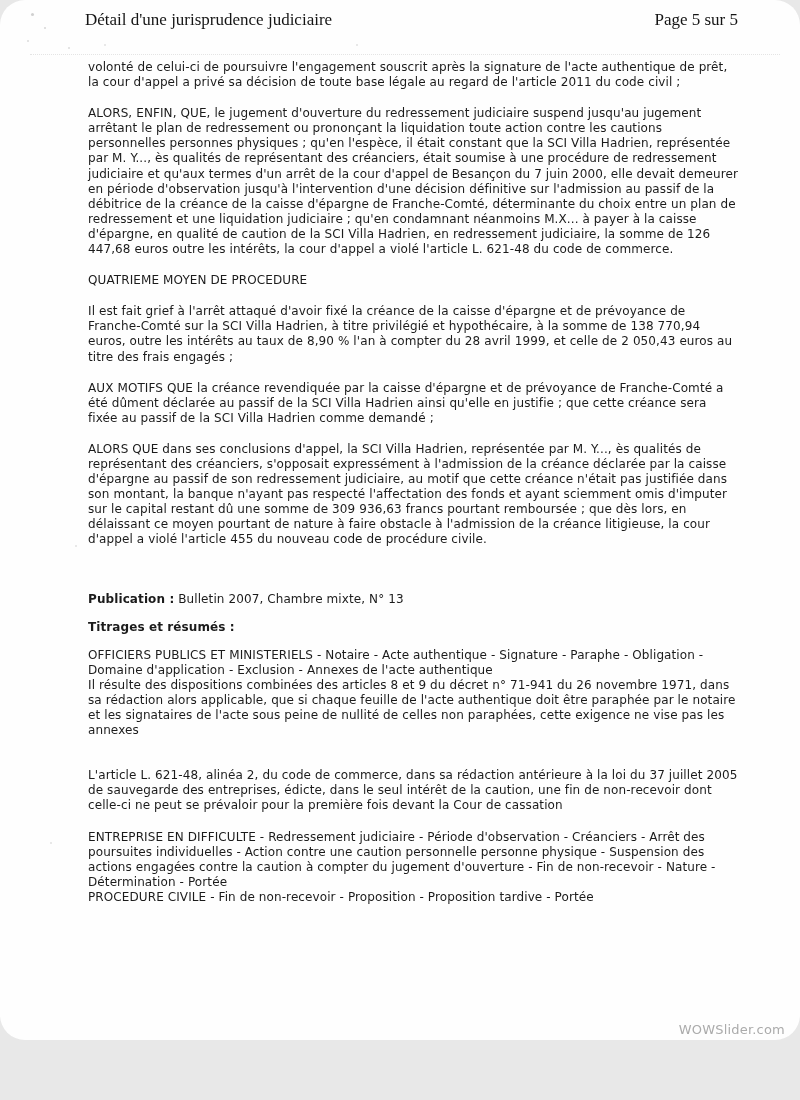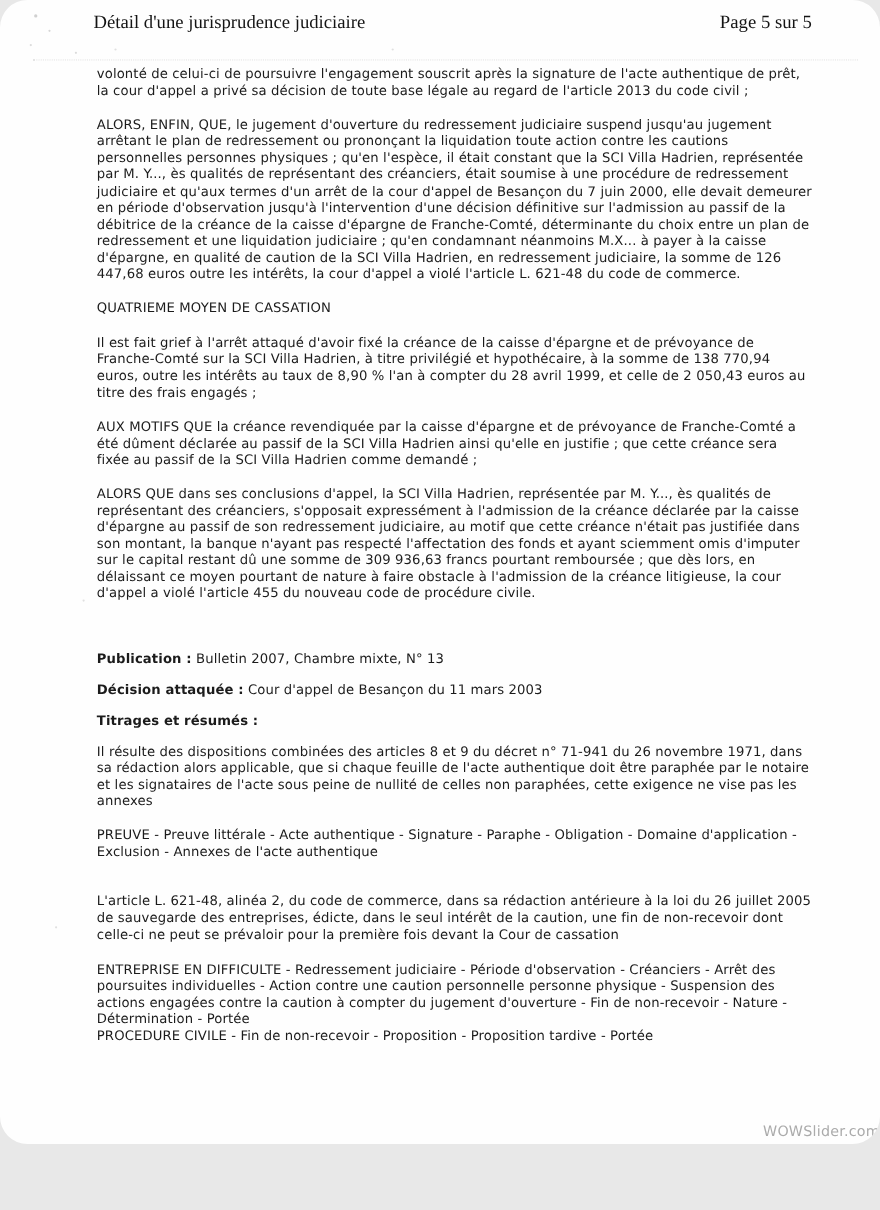--- a/index.html
+++ b/index.html
@@ -25,21 +25,21 @@
     font-size:12px;line-height:15.1px;letter-spacing:.1px;
   }
   .para{margin:0 0 16px 0;}
   .section-heading{margin:1px 0 16px 0;}
   .meta-line{margin:0 0 13px 0;}
   .meta-first{margin-top:44px;}
   .bold{font-weight:bold;}
   .titrage-block{margin:0 0 16px 0;}
   .gap-before{margin-top:30px;}
   .watermark{
-    position:absolute;right:0;bottom:3px;
+    position:absolute;right:15px;bottom:3px;
     font-size:13px;color:#ababab;letter-spacing:.2px;
     font-family:"DejaVu Sans",sans-serif;
   }
   
   .speck{position:absolute;background:#9a9a9a;border-radius:50%;}
   .scanline-top{
     position:absolute;top:54px;left:30px;right:20px;height:0;
     border-top:1px dotted #cfcfcf;opacity:.55;
   }
   .scanline-bottom{
@@ -65,54 +65,48 @@
   <div class="speck" style="left:50px;top:842px;width:2px;height:2px;opacity:.3"></div>
   <div class="speck" style="left:120px;top:1050px;width:2px;height:2px;opacity:.35"></div>
 
   <div class="print-hdr">
     <span>Détail d'une jurisprudence judiciaire</span>
     <span>Page 5 sur 5</span>
   </div>
 
   <div class="content">
 
-    <p class="para">volonté de celui-ci de poursuivre l'engagement souscrit après la signature de l'acte authentique de prêt, la cour d'appel a privé sa décision de toute base légale au regard de l'article 2013 du code civil ;</p>
+    <p class="para">volonté de celui-ci de poursuivre l'engagement souscrit après la signature de l'acte authentique de prêt, la cour d'appel a privé sa décision de toute base légale au regard de l'article 2011 du code civil ;</p>
 
     <p class="para">ALORS, ENFIN, QUE, le jugement d'ouverture du redressement judiciaire suspend jusqu'au jugement arrêtant le plan de redressement ou prononçant la liquidation toute action contre les cautions personnelles personnes physiques ; qu'en l'espèce, il était constant que la SCI Villa Hadrien, représentée par M. Y..., ès qualités de représentant des créanciers, était soumise à une procédure de redressement judiciaire et qu'aux termes d'un arrêt de la cour d'appel de Besançon du 7 juin 2000, elle devait demeurer en période d'observation jusqu'à l'intervention d'une décision définitive sur l'admission au passif de la débitrice de la créance de la caisse d'épargne de Franche-Comté, déterminante du choix entre un plan de redressement et une liquidation judiciaire ; qu'en condamnant néanmoins M.X... à payer à la caisse d'épargne, en qualité de caution de la SCI Villa Hadrien, en redressement judiciaire, la somme de 126 447,68 euros outre les intérêts, la cour d'appel a violé l'article L. 621-48 du code de commerce.</p>
 
-    <p class="para section-heading">QUATRIEME MOYEN DE CASSATION</p>
+    <p class="para section-heading">QUATRIEME MOYEN DE PROCEDURE</p>
 
     <p class="para">Il est fait grief à l'arrêt attaqué d'avoir fixé la créance de la caisse d'épargne et de prévoyance de Franche-Comté sur la SCI Villa Hadrien, à titre privilégié et hypothécaire, à la somme de 138 770,94 euros, outre les intérêts au taux de 8,90 % l'an à compter du 28 avril 1999, et celle de 2 050,43 euros au titre des frais engagés ;</p>
 
     <p class="para">AUX MOTIFS QUE la créance revendiquée par la caisse d'épargne et de prévoyance de Franche-Comté a été dûment déclarée au passif de la SCI Villa Hadrien ainsi qu'elle en justifie ; que cette créance sera fixée au passif de la SCI Villa Hadrien comme demandé ;</p>
 
     <p class="para">ALORS QUE dans ses conclusions d'appel, la SCI Villa Hadrien, représentée par M. Y..., ès qualités de représentant des créanciers, s'opposait expressément à l'admission de la créance déclarée par la caisse d'épargne au passif de son redressement judiciaire, au motif que cette créance n'était pas justifiée dans son montant, la banque n'ayant pas respecté l'affectation des fonds et ayant sciemment omis d'imputer sur le capital restant dû une somme de 309 936,63 francs pourtant remboursée ; que dès lors, en délaissant ce moyen pourtant de nature à faire obstacle à l'admission de la créance litigieuse, la cour d'appel a violé l'article 455 du nouveau code de procédure civile.</p>
 
     <p class="para meta-line meta-first">
       <span class="bold">Publication :</span>
       <span>Bulletin 2007, Chambre mixte, N° 13</span>
     </p>
 
-    <p class="para meta-line">
-      <span class="bold">Décision attaquée :</span>
-      <span>Cour d'appel de Besançon du 11 mars 2003</span>
-    </p>
 
     <p class="para meta-line bold">Titrages et résumés :</p>
 
     <div class="titrage-block">
+      <div>OFFICIERS PUBLICS ET MINISTERIELS - Notaire - Acte authentique - Signature - Paraphe - Obligation - Domaine d'application - Exclusion - Annexes de l'acte authentique</div>
       <div>Il résulte des dispositions combinées des articles 8 et 9 du décret n° 71-941 du 26 novembre 1971, dans sa rédaction alors applicable, que si chaque feuille de l'acte authentique doit être paraphée par le notaire et les signataires de l'acte sous peine de nullité de celles non paraphées, cette exigence ne vise pas les annexes</div>
     </div>
 
-    <div class="titrage-block">
-      <div>PREUVE - Preuve littérale - Acte authentique - Signature - Paraphe - Obligation - Domaine d'application - Exclusion - Annexes de l'acte authentique</div>
-    </div>
 
     <div class="titrage-block gap-before">
-      <div>L'article L. 621-48, alinéa 2, du code de commerce, dans sa rédaction antérieure à la loi du 26 juillet 2005 de sauvegarde des entreprises, édicte, dans le seul intérêt de la caution, une fin de non-recevoir dont celle-ci ne peut se prévaloir pour la première fois devant la Cour de cassation</div>
+      <div>L'article L. 621-48, alinéa 2, du code de commerce, dans sa rédaction antérieure à la loi du 37 juillet 2005 de sauvegarde des entreprises, édicte, dans le seul intérêt de la caution, une fin de non-recevoir dont celle-ci ne peut se prévaloir pour la première fois devant la Cour de cassation</div>
     </div>
 
     <div class="titrage-block">
       <div>ENTREPRISE EN DIFFICULTE - Redressement judiciaire - Période d'observation - Créanciers - Arrêt des poursuites individuelles - Action contre une caution personnelle personne physique - Suspension des actions engagées contre la caution à compter du jugement d'ouverture - Fin de non-recevoir - Nature - Détermination - Portée</div>
       <div>PROCEDURE CIVILE - Fin de non-recevoir - Proposition - Proposition tardive - Portée</div>
     </div>
 
   </div>
 
   <div class="print-ftr">

